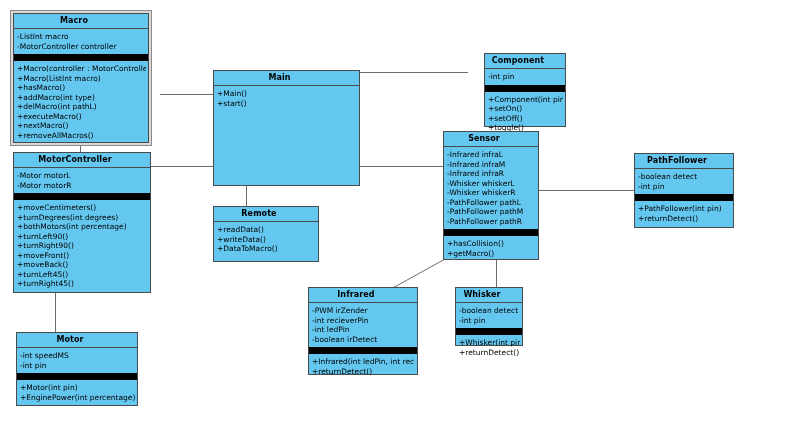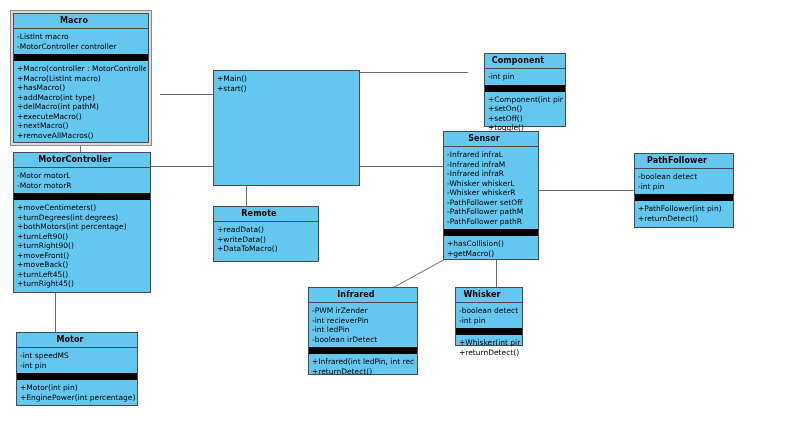--- a/index.html
+++ b/index.html
@@ -97,21 +97,21 @@
     <div class="title">Macro</div>
     <div class="compartment attrs">
       <div class="row">-ListInt macro</div>
       <div class="row">-MotorController controller</div>
     </div>
     <div class="compartment methods">
       <div class="row">+Macro(controller : MotorController)</div>
       <div class="row">+Macro(ListInt macro)</div>
       <div class="row">+hasMacro()</div>
       <div class="row">+addMacro(int type)</div>
-      <div class="row">+delMacro(int pathM)</div>
+      <div class="row">+delMacro(int pathL)</div>
       <div class="row">+executeMacro()</div>
       <div class="row">+nextMacro()</div>
       <div class="row">+removeAllMacros()</div>
     </div>
   </div>
 
   <div class="uml" style="left:13px; top:152px; width:138px; height:141px;">
     <div class="title">MotorController</div>
     <div class="compartment attrs">
       <div class="row">-Motor motorL</div>
@@ -136,20 +136,21 @@
       <div class="row">-int speedMS</div>
       <div class="row">-int pin</div>
     </div>
     <div class="compartment methods">
       <div class="row">+Motor(int pin)</div>
       <div class="row">+EnginePower(int percentage)</div>
     </div>
   </div>
 
   <div class="uml" style="left:213px; top:70px; width:147px; height:116px;">
+    <div class="title">Main</div>
     <div class="compartment methods">
       <div class="row">+Main()</div>
       <div class="row">+start()</div>
     </div>
   </div>
 
   <div class="uml" style="left:213px; top:206px; width:106px; height:56px;">
     <div class="title">Remote</div>
     <div class="compartment methods">
       <div class="row">+readData()</div>
@@ -172,21 +173,21 @@
   </div>
 
   <div class="uml" style="left:443px; top:131px; width:96px; height:129px;">
     <div class="title">Sensor</div>
     <div class="compartment attrs">
       <div class="row">-Infrared infraL</div>
       <div class="row">-Infrared infraM</div>
       <div class="row">-Infrared infraR</div>
       <div class="row">-Whisker whiskerL</div>
       <div class="row">-Whisker whiskerR</div>
-      <div class="row">-PathFollower setOff</div>
+      <div class="row">-PathFollower pathL</div>
       <div class="row">-PathFollower pathM</div>
       <div class="row">-PathFollower pathR</div>
     </div>
     <div class="compartment methods">
       <div class="row">+hasCollision()</div>
       <div class="row">+getMacro()</div>
     </div>
   </div>
 
   <div class="uml" style="left:634px; top:153px; width:100px; height:75px;">

